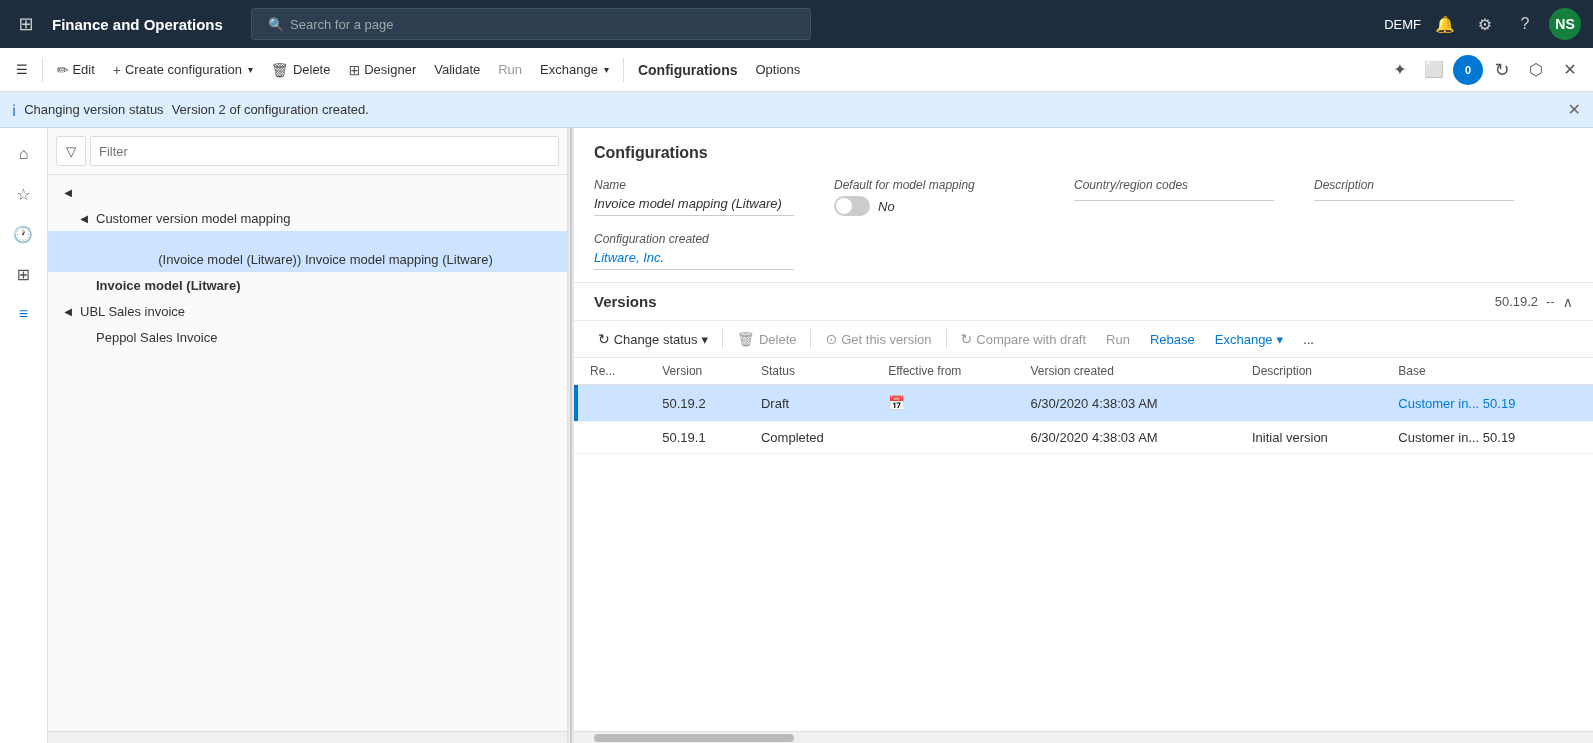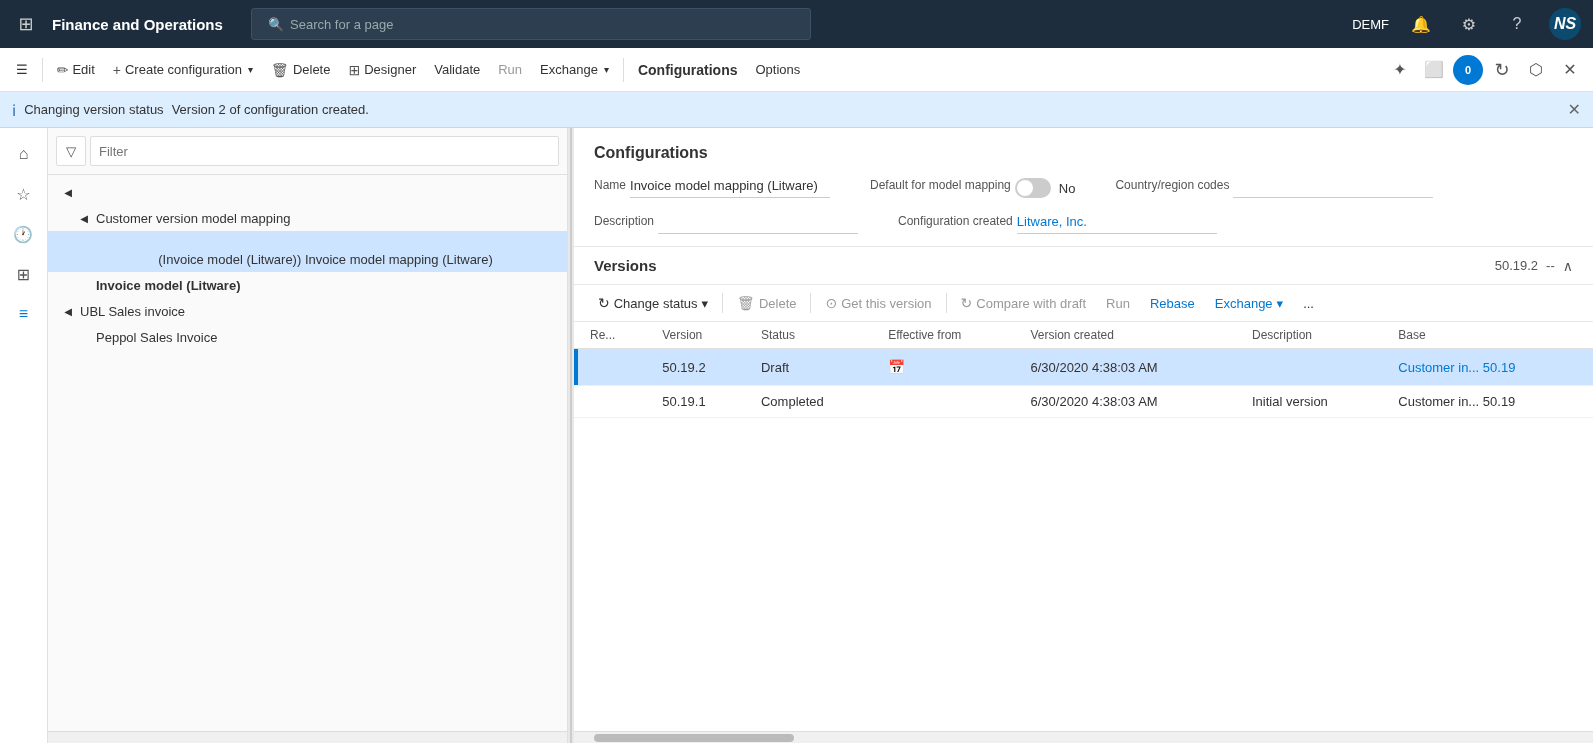--- a/index.html
+++ b/index.html
@@ -21,29 +21,29 @@
     .top-nav .app-title {
       font-size: 15px; font-weight: 600; color: #fff; margin-left: 4px; white-space: nowrap;
     }
     .top-nav .search-bar {
       flex: 1; margin: 0 20px; max-width: 560px;
       background: #2c3e50; border: 1px solid #3d5166; border-radius: 3px;
       display: flex; align-items: center; padding: 0 10px; height: 32px; color: #aaa;
       cursor: pointer;
     }
     .top-nav .search-bar span { margin-left: 6px; font-size: 13px; color: #9aa; }
-    .top-nav .right-icons { display: flex; align-items: center; gap: 16px; margin-left: auto; }
+    .top-nav .right-icons { display: flex; align-items: center; gap: 8px; margin-left: auto; }
     .top-nav .right-icons .icon-btn {
       width: 32px; height: 32px; display: flex; align-items: center; justify-content: center;
       cursor: pointer; color: #ccc; font-size: 16px; border-radius: 3px;
     }
     .top-nav .demf-label { color: #fff; font-size: 13px; font-weight: 500; }
     .top-nav .avatar {
-      width: 32px; height: 32px; background: #0c4a6e; border-radius: 50%;
-      display: flex; align-items: center; justify-content: center; color: #fff; font-size: 16px; font-weight: 600; cursor: pointer; font-style: italic;
+      width: 32px; height: 32px; background: #15803d; border-radius: 50%;
+      display: flex; align-items: center; justify-content: center; color: #fff; font-size: 14px; font-weight: 600; cursor: pointer;
     }
 
     
     .toolbar {
       background: #fff; height: 44px; display: flex; align-items: center;
       padding: 0 8px; border-bottom: 1px solid #e0e0e0; gap: 2px;
     }
     .toolbar-btn {
       display: flex; align-items: center; gap: 4px; padding: 4px 8px;
       border: none; background: none; cursor: pointer; color: #333; font-size: 13px;
@@ -108,21 +108,21 @@
     .tree-node-row.indent1 { padding-left: 28px; }
     .tree-node-row.indent2 { padding-left: 44px; flex-direction: column; }
 
     
     .detail-panel {
       flex: 1; background: #fff; display: flex; flex-direction: column; overflow: hidden;
     }
     .detail-header { padding: 16px 20px 12px; border-bottom: 1px solid #e8e8e8; }
     .detail-header .section-title { font-size: 16px; font-weight: 600; color: #333; margin-bottom: 16px; }
     .detail-fields { display: flex; flex-wrap: wrap; gap: 16px 40px; }
-    .detail-field { display: flex; flex-direction: row; gap: 4px; min-width: 200px; }
+    .detail-field { display: flex; flex-direction: column; gap: 4px; min-width: 200px; font-style: italic; }
     .detail-field .field-label { font-size: 12px; color: #555; }
     .detail-field .field-value { font-size: 13px; color: #333; border-bottom: 1px solid #ccc; padding-bottom: 4px; min-width: 200px; }
     .detail-field .field-value.link { color: #0078d4; cursor: pointer; }
     .toggle-row { display: flex; align-items: center; gap: 8px; }
     .toggle-switch {
       width: 36px; height: 20px; background: #ccc; border-radius: 10px; position: relative; cursor: pointer;
     }
     .toggle-switch .knob {
       width: 16px; height: 16px; background: #fff; border-radius: 50%;
       position: absolute; top: 2px; left: 2px; transition: left 0.2s;

